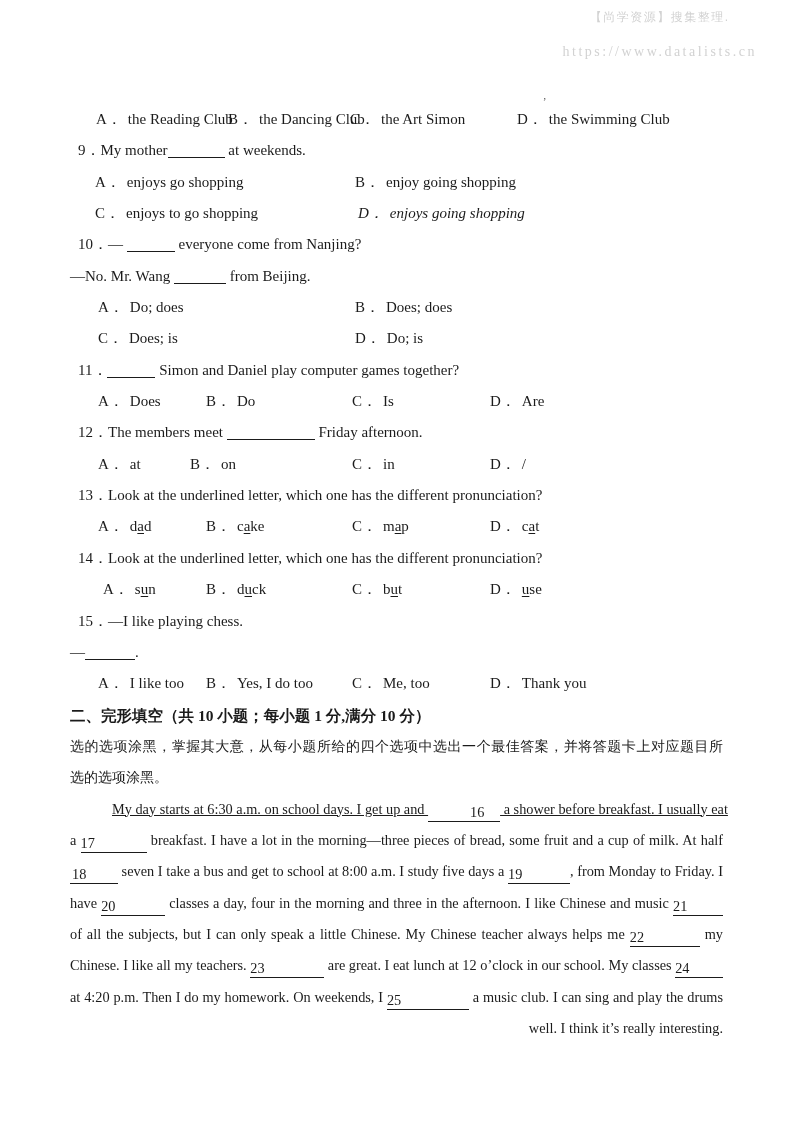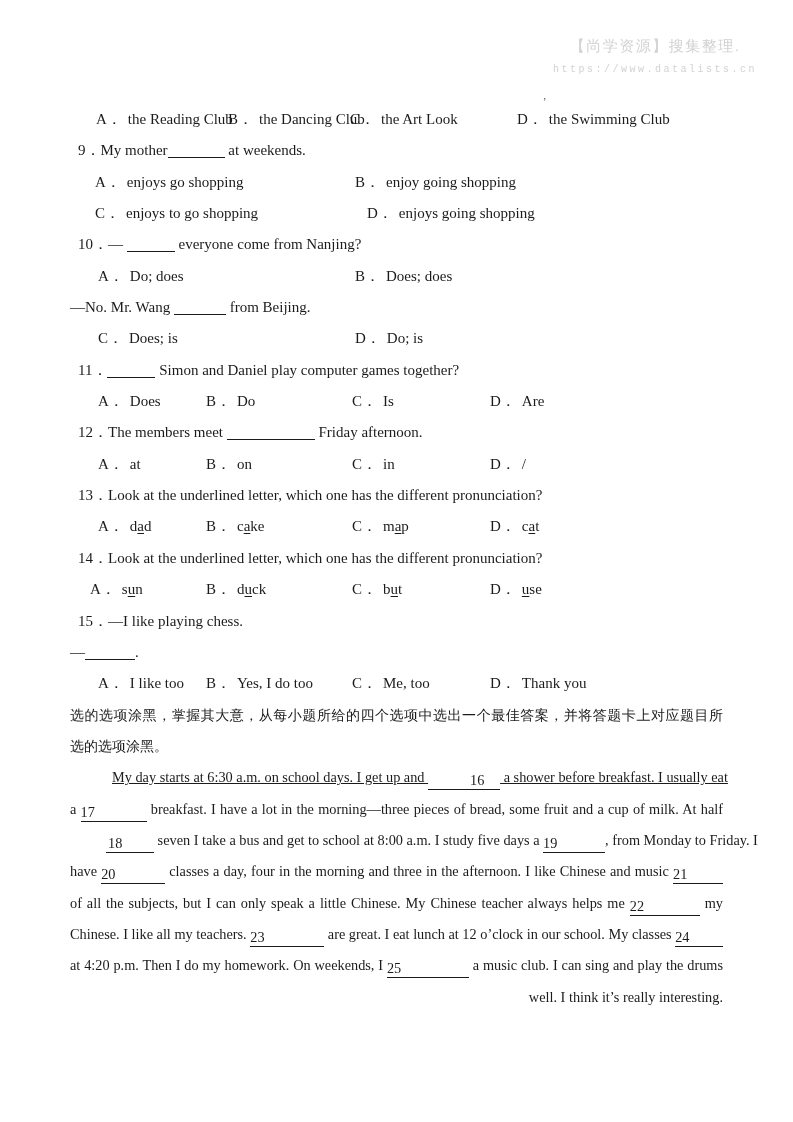--- a/index.html
+++ b/index.html
@@ -6,22 +6,22 @@
   body{
     width:793px;height:1122px;position:relative;background:#ffffff;
     color:#1b1b1b;font-family:"Liberation Serif","DejaVu Serif",serif;
     font-size:15px;overflow:hidden;
   }
   
   .watermark{
     position:absolute;top:10px;right:36px;text-align:center;
     color:#d2d2d2;line-height:15px;user-select:none;
   }
-  .wm1{font-size:15px;letter-spacing:1.5px;font-family:"Liberation Sans","DejaVu Sans",sans-serif;margin-top:28px;}
-  .wm2{font-size:10px;letter-spacing:2.5px;font-family:Liberation Mono, monospace;margin-top:9px;}
+  .wm1{font-size:12px;letter-spacing:1.5px;font-family:"Liberation Sans","DejaVu Sans",sans-serif;}
+  .wm2{font-size:14px;letter-spacing:2.5px;font-family:Liberation Serif, serif;margin-top:19px;}
   
   #doc{position:absolute;left:70px;top:104px;width:653px;}
   .row{position:relative;height:31.35px;line-height:31.35px;white-space:nowrap;}
   .stem{padding-left:8px;}
   .stem.flush{padding-left:0;}
   .opt{position:absolute;top:0;white-space:nowrap;}
   .optk{margin-right:6px;}
   .hdr{font-weight:bold;font-size:15.5px;}
   .cjk{font-size:14px;}
   .just{text-align:justify;text-align-last:justify;}
@@ -38,82 +38,83 @@
 
 <div class="watermark">
   <div class="wm1">【尚学资源】搜集整理.</div>
   <div class="wm2">https://www.datalists.cn</div>
 </div>
 
 <div id="doc">
     <div class="row">
       <span class="opt" style="left: 26px;"><span class="optk">A．</span><span>the Reading Club</span></span>
       <span class="opt" style="left: 158px;"><span class="optk">B．</span><span>the Dancing Club</span></span>
-      <span class="opt" style="left: 280px;"><span class="optk">C．</span><span>the Art Look</span></span>
+      <span class="opt" style="left: 280px;"><span class="optk">C．</span><span>the Art Simon</span></span>
       <span class="opt" style="left: 447px;"><span class="optk">D．</span><span>the Swimming Club</span></span>
       <span class="tick" style="left: 473px;">’</span>
     </div>
     <div class="row stem">9．My mother<span class="bl" style="width: 57px;"></span> at weekends.</div>
     <div class="row">
       <span class="opt" style="left: 25px;"><span class="optk">A．</span><span>enjoys go shopping</span></span>
       <span class="opt" style="left: 285px;"><span class="optk">B．</span><span>enjoy going shopping</span></span>
     </div>
     <div class="row">
       <span class="opt" style="left: 25px;"><span class="optk">C．</span><span>enjoys to go shopping</span></span>
-      <span class="opt" style="left: 297px;"><span class="optk">D．</span><span>enjoys going shopping</span></span>
+      <span class="opt" style="left: 288px; font-style: italic;"><span class="optk">D．</span><span>enjoys going shopping</span></span>
     </div>
     <div class="row stem">10．— <span class="bl" style="width: 48px;"></span> everyone come from Nanjing?</div>
+    <div class="row stem flush">—No. Mr. Wang <span class="bl" style="width: 52px;"></span> from Beijing.</div>
     <div class="row">
       <span class="opt" style="left: 28px;"><span class="optk">A．</span><span>Do; does</span></span>
       <span class="opt" style="left: 285px;"><span class="optk">B．</span><span>Does; does</span></span>
     </div>
-    <div class="row stem flush">—No. Mr. Wang <span class="bl" style="width: 52px;"></span> from Beijing.</div>
     <div class="row">
       <span class="opt" style="left: 28px;"><span class="optk">C．</span><span>Does; is</span></span>
       <span class="opt" style="left: 285px;"><span class="optk">D．</span><span>Do; is</span></span>
     </div>
     <div class="row stem">11．<span class="bl" style="width: 48px;"></span> Simon and Daniel play computer games together?</div>
     <div class="row">
       <span class="opt" style="left: 28px;"><span class="optk">A．</span><span>Does</span></span>
       <span class="opt" style="left: 136px;"><span class="optk">B．</span><span>Do</span></span>
       <span class="opt" style="left: 282px;"><span class="optk">C．</span><span>Is</span></span>
       <span class="opt" style="left: 420px;"><span class="optk">D．</span><span>Are</span></span>
     </div>
     <div class="row stem">12．The members meet <span class="bl" style="width: 88px;"></span> Friday afternoon.</div>
     <div class="row">
       <span class="opt" style="left: 28px;"><span class="optk">A．</span><span>at</span></span>
-      <span class="opt" style="left: 136px;"><span class="optk">B．</span><span>on</span></span>
+      <span class="opt" style="left: 120px;"><span class="optk">B．</span><span>on</span></span>
       <span class="opt" style="left: 282px;"><span class="optk">C．</span><span>in</span></span>
       <span class="opt" style="left: 420px;"><span class="optk">D．</span><span>/</span></span>
     </div>
     <div class="row stem">13．Look at the underlined letter, which one has the different pronunciation?</div>
     <div class="row">
       <span class="opt" style="left: 28px;"><span class="optk">A．</span><span>d<u>a</u>d</span></span>
       <span class="opt" style="left: 136px;"><span class="optk">B．</span><span>c<u>a</u>ke</span></span>
       <span class="opt" style="left: 282px;"><span class="optk">C．</span><span>m<u>a</u>p</span></span>
       <span class="opt" style="left: 420px;"><span class="optk">D．</span><span>c<u>a</u>t</span></span>
     </div>
     <div class="row stem">14．Look at the underlined letter, which one has the different pronunciation?</div>
     <div class="row">
-      <span class="opt" style="left: 20px;"><span class="optk">A．</span><span>s<u>u</u>n</span></span>
+      <span class="opt" style="left: 33px;"><span class="optk">A．</span><span>s<u>u</u>n</span></span>
       <span class="opt" style="left: 136px;"><span class="optk">B．</span><span>d<u>u</u>ck</span></span>
       <span class="opt" style="left: 282px;"><span class="optk">C．</span><span>b<u>u</u>t</span></span>
       <span class="opt" style="left: 420px;"><span class="optk">D．</span><span><u>u</u>se</span></span>
     </div>
     <div class="row stem">15．—I like playing chess.</div>
     <div class="row stem flush">—<span class="bl" style="width: 50px;"></span>.</div>
     <div class="row">
       <span class="opt" style="left: 28px;"><span class="optk">A．</span><span>I like too</span></span>
       <span class="opt" style="left: 136px;"><span class="optk">B．</span><span>Yes, I do too</span></span>
       <span class="opt" style="left: 282px;"><span class="optk">C．</span><span>Me, too</span></span>
       <span class="opt" style="left: 420px;"><span class="optk">D．</span><span>Thank you</span></span>
     </div>
+    <div class="row hdr">二、完形填空（共 10 小题；每小题 1 分,满分 10 分）</div>
     <div class="row cjk just">选的选项涂黑，掌握其大意，从每小题所给的四个选项中选出一个最佳答案，并将答题卡上对应题目所</div>
     <div class="row cjk">选的选项涂黑。</div>
     <div class="row pline just" style="text-indent: 42px; text-decoration: underline;">My day starts at 6:30 a.m. on school days. I get up and <span class="nb" style="width: 72px;">16</span> a shower before breakfast. I usually eat</div>
     <div class="row pline just">a <span class="nb" style="width: 66px;">17</span> breakfast. I have a lot in the morning—three pieces of bread, some fruit and a cup of milk. At half</div>
-    <div class="row pline just"><span class="nb l" style="width: 46px; margin-left: 36px;">18</span> seven I take a bus and get to school at 8:00 a.m. I study five days a <span class="nb" style="width: 62px;">19</span>, from Monday to Friday. I</div>
+    <div class="row pline just"><span class="nb l" style="width: 46px;">18</span> seven I take a bus and get to school at 8:00 a.m. I study five days a <span class="nb" style="width: 62px;">19</span>, from Monday to Friday. I</div>
     <div class="row pline just">have <span class="nb" style="width: 64px;">20</span> classes a day, four in the morning and three in the afternoon. I like Chinese and music <span class="nb r" style="width: 48px;">21</span></div>
     <div class="row pline just">of all the subjects, but I can only speak a little Chinese. My Chinese teacher always helps me <span class="nb" style="width: 70px;">22</span> my</div>
     <div class="row pline just">Chinese. I like all my teachers. <span class="nb" style="width: 74px;">23</span> are great. I eat lunch at 12 o’clock in our school. My classes <span class="nb r" style="width: 46px;">24</span></div>
     <div class="row pline just">at 4:20 p.m. Then I do my homework. On weekends, I <span class="nb" style="width: 82px;">25</span> a music club. I can sing and play the drums</div>
     <div class="row pline">well. I think it’s really interesting.</div>
   </div>
 
 </body></html>

